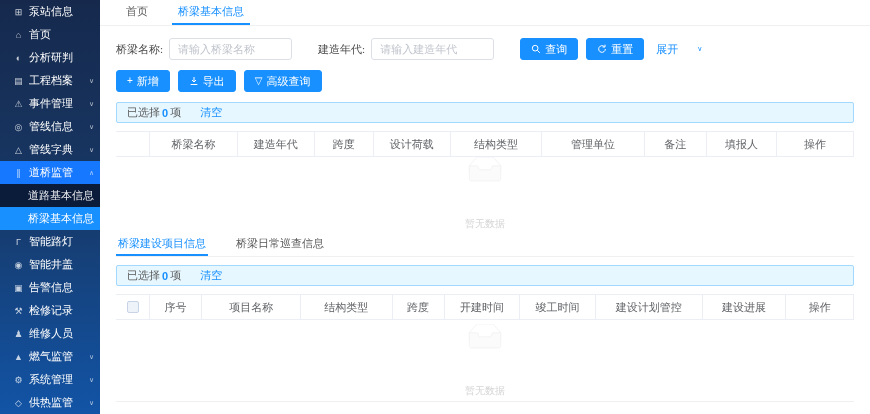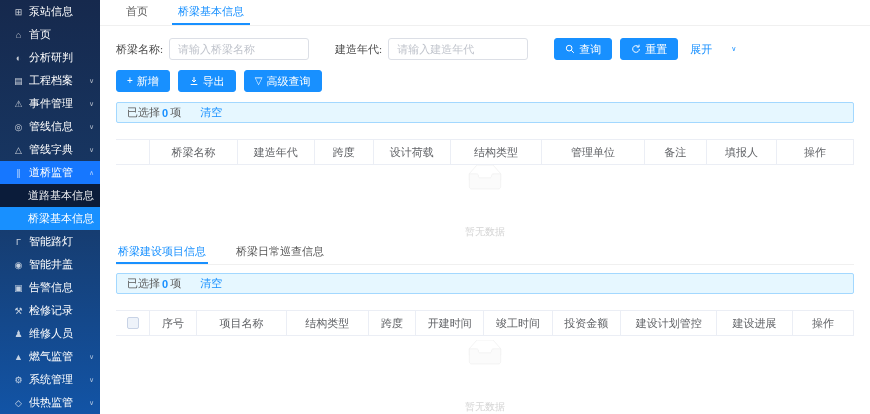--- a/index.html
+++ b/index.html
@@ -26,21 +26,21 @@
               border-bottom:1px solid #f0f0f0; }
   .ptab { display:flex; align-items:center; margin-right:18px; padding:0 6px;
           font-size:11px; color:#595959; cursor:pointer; border-bottom:2px solid transparent; }
   .ptab.active { color:#1890ff; border-bottom-color:#1890ff; }
 
   .content { padding:12px 16px 0 16px; }
 
   .search-row { display:flex; align-items:center; font-size:11px; color:#4a4a4a; }
   .search-row label { margin-right:6px;font-family:Liberation Serif, serif; }
   .search-row .fld { margin-right:26px; display:flex; align-items:center; }
-  .inp { width:140px; height:22px; border:1px solid #dcdfe6; border-radius:3px;
+  .inp { width:123px; height:22px; border:1px solid #dcdfe6; border-radius:3px;
          padding:0 8px; font-size:11px; color:#333; outline:none; font-family:inherit; }
   .inp::placeholder { color:#c0c4cc; }
 
   .btn { display:inline-flex; align-items:center; gap:4px; height:22px; padding:8px 10px;
          background:#1890ff; color:#fff; border:1px solid #1890ff; border-radius:3px;
          font-size:11px; cursor:pointer; font-family:inherit; white-space:nowrap; }
   .btn + .btn { margin-left:8px; }
   .btn svg { display:block; }
   .expand { margin-left:12px; color:#1890ff; font-size:11px; cursor:pointer;
             display:inline-flex; align-items:center; gap:19px; text-decoration:none; }
@@ -48,21 +48,21 @@
 
   .toolbar { margin-top:10px; display:flex; align-items:center; }
   .bicon { font-size:10px; line-height:1; }
 
   .selbar { margin-top:10px; height:21px; background:#e6f7ff; border:1px solid #a3d8ff;
             border-radius:2px; display:flex; align-items:center; padding:0 10px;
             font-size:11px; color:#595959;text-align:center; }
   .selbar b { color:#1890ff; margin:0 2px; font-weight:bold; }
   .selbar a { color:#1890ff; margin-left:19px; cursor:pointer; text-decoration:none;font-family:Liberation Mono, monospace; }
 
-  .thead { margin-top:16px; display:flex; height:26px; align-items:center;
+  .thead { margin-top:8px; display:flex; height:26px; align-items:center;
            border-top:1px solid #ebeef5; border-bottom:1px solid #ebeef5;
            font-size:11px; color:#606266; }
   .th { text-align:center; border-right:1px solid #ebeef5; height:100%;
         display:flex; align-items:center; justify-content:center; padding:0 2px;
         white-space:nowrap; overflow:hidden; }
   .th:last-child { border-right:1px solid #ebeef5; }
   .th-check { width:34px; flex:none; }
   .checkbox { width:12px; height:12px; border:1px solid #c8d3e6; background:#eef3fa;
               border-radius:2px; display:inline-block; cursor:pointer; }
 
@@ -300,21 +300,20 @@
       <div class="thead">
         <div class="th th-check">
           <span class="checkbox"></span>
         </div>
         <div class="th" style="flex:0.6">序号</div>
         <div class="th" style="flex:1.2">项目名称</div>
         <div class="th" style="flex:1.1">结构类型</div>
         <div class="th" style="flex:0.6">跨度</div>
         <div class="th" style="flex:0.9">开建时间</div>
         <div class="th" style="flex:0.9">竣工时间</div>
-        <div class="th" style="flex:0.9">投资金额</div>
         <div class="th" style="flex:1.3">建设计划管控</div>
         <div class="th" style="flex:1.0">建设进展</div>
         <div class="th" style="flex:0.8">操作</div>
       </div>
 
       <div class="empty empty-2">
         <span>
           <svg width="44" height="28" viewBox="0 0 64 41" fill="none">
             <g stroke="#ededed">
               <path d="M55 12.76L44.854 1.258C44.367.474 43.656 0 42.907 0H21.093c-.749 0-1.46.474-1.947 1.257L9 12.761V22h46v-9.24z" fill="#ffffff"></path>

